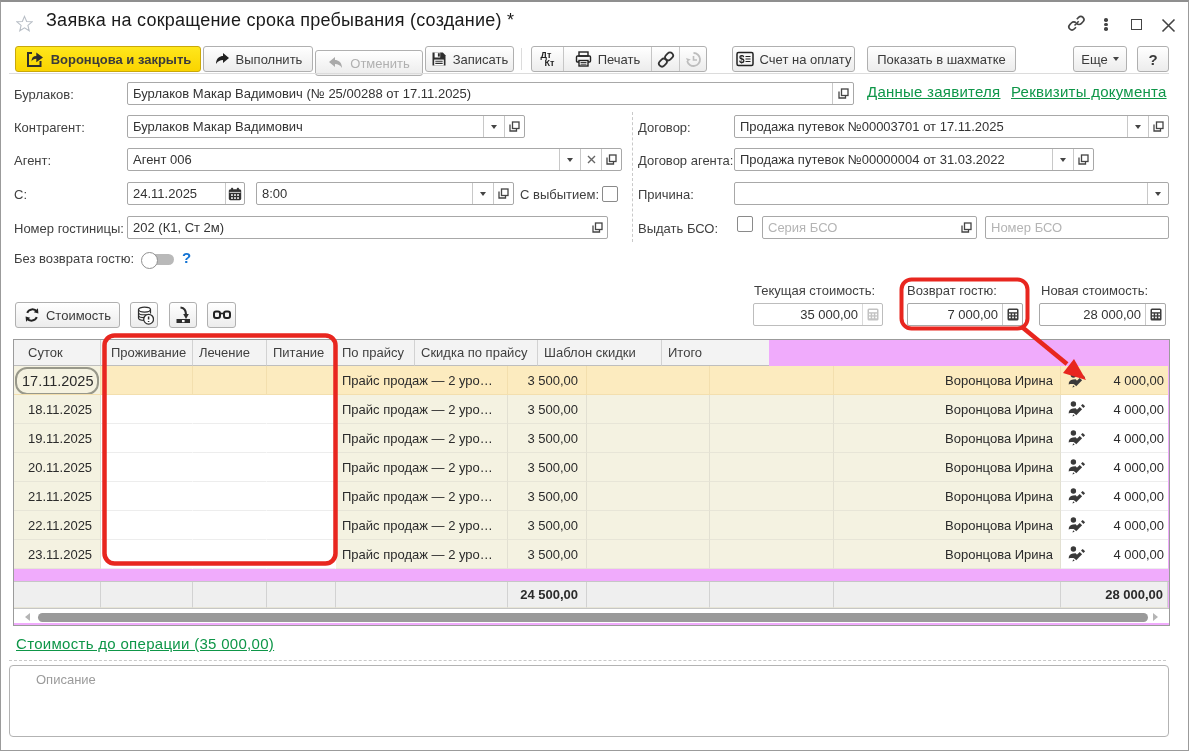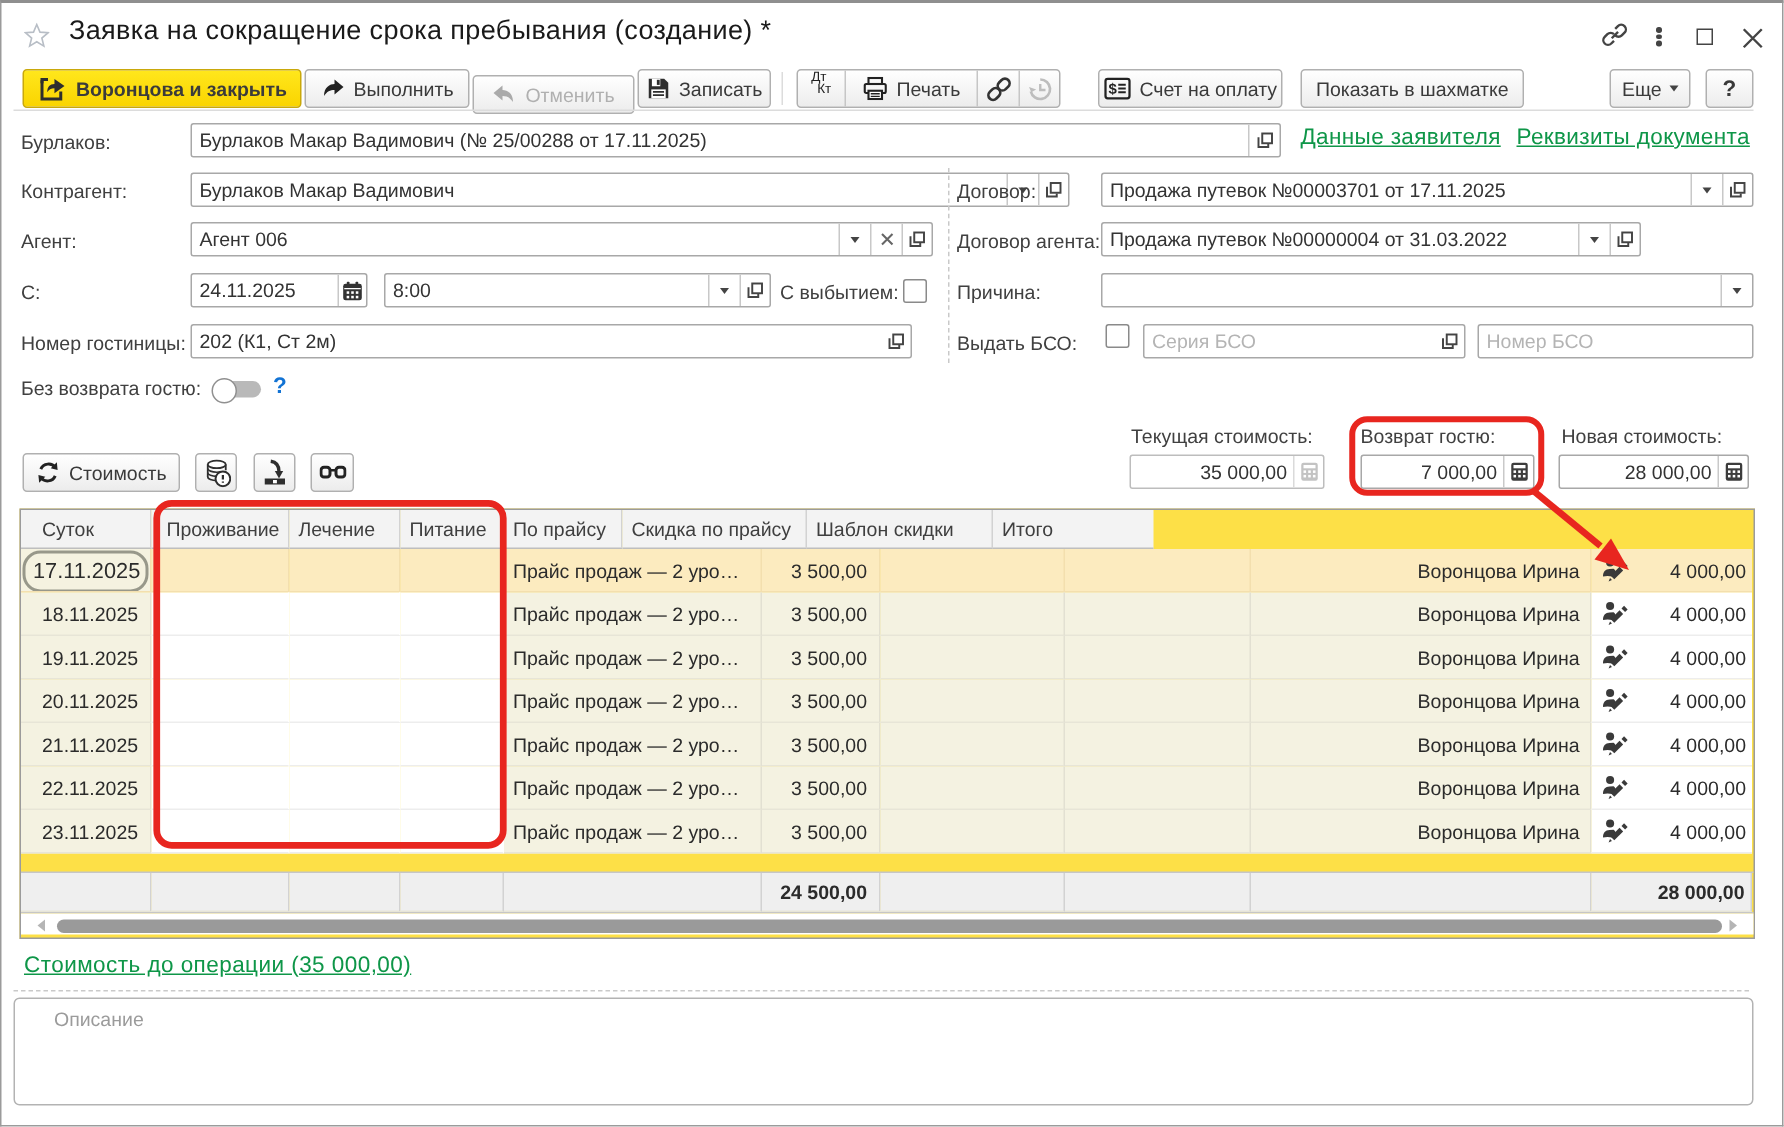--- a/index.html
+++ b/index.html
@@ -69,21 +69,21 @@
       <path d="M1.5 1.5 L11.8 1.5 L14.5 4.2 L14.5 14.5 L1.5 14.5 Z" fill="#2e2e2e"></path>
       <rect x="3.6" y="1.5" width="5.6" height="5" fill="#fff"></rect>
       <rect x="6.9" y="2.2" width="1.9" height="3.4" fill="#2e2e2e"></rect>
       <rect x="3.2" y="8.6" width="9.6" height="5.9" fill="#fff"></rect>
       <path d="M4.3 10.2 h7.4 M4.3 12.4 h7.4" stroke="#2e2e2e" stroke-width="1.1"></path>
     </svg>
 <span>Записать</span>
   </div>
 <div class="a" style="left:520px;top:46px;width:1px;height:22px;background:#dcdcdc"></div>
 <div class="tbtn" style="left:530px;top:44px;width:176px;gap:0;padding:0;justify-content:flex-start">
-<div style="width:31px;height:100%;display:flex;align-items:flex-start;justify-content:center;font-size:9px;line-height:8px;font-weight:normal">
+<div style="width:31px;height:100%;display:flex;align-items:center;justify-content:center;font-size:9px;line-height:8px;font-weight:bold">
       <div style="text-align:left;color:#222">Дт<br><span style="margin-left:4px">Кт</span></div>
     </div>
 <div style="width:88px;height:100%;display:flex;align-items:center;justify-content:center;gap:6px;border-left:1px solid #c6c6c6">
 <svg width="17" height="16" viewBox="0 0 17 16">
         <rect x="4" y="1" width="9" height="4" fill="none" stroke="#222" stroke-width="1.4"></rect>
         <rect x="1.5" y="5" width="14" height="6" rx="1" fill="none" stroke="#222" stroke-width="1.4"></rect>
         <rect x="4" y="9.5" width="9" height="5.5" fill="#fff" stroke="#222" stroke-width="1.4"></rect>
         <path d="M5.5 11.5 h6 M5.5 13.2 h6" stroke="#222" stroke-width="0.9"></path>
       </svg>
 <span>Печать</span>
@@ -128,21 +128,21 @@
 <div class="inp" style="left:126px;top:80px;width:727px;padding-right:24px">Бурлаков Макар Вадимович (№ 25/00288 от 17.11.2025)<div class="ddseg" style="width:21px">
       <svg width="11" height="11" viewBox="0 0 11 11" fill="none" stroke="#444" stroke-width="1.3">
         <path d="M1 3.5 L1 10 L7.5 10 L7.5 8"></path>
         <rect x="3.5" y="1" width="6.5" height="6.5"></rect>
       </svg>
     </div></div>
 <div class="glink" style="left:866px;top:81px">Данные заявителя</div>
 <div class="glink" style="left:1010px;top:81px">Реквизиты документа</div>
 
 <div class="lbl" style="left:13px;top:118px">Контрагент:</div>
-<div class="inp" style="left:126px;top:113px;width:586px;padding-right:44px">Бурлаков Макар Вадимович<div class="ddseg" style="right:20px;width:21px">
+<div class="inp" style="left:126px;top:113px;width:398px;padding-right:44px">Бурлаков Макар Вадимович<div class="ddseg" style="right:20px;width:21px">
       <div class="tri"></div>
     </div><div class="ddseg" style="width:20px">
       <svg width="11" height="11" viewBox="0 0 11 11" fill="none" stroke="#444" stroke-width="1.3">
         <path d="M1 3.5 L1 10 L7.5 10 L7.5 8"></path>
         <rect x="3.5" y="1" width="6.5" height="6.5"></rect>
       </svg>
     </div></div>
 
 <div class="lbl" style="left:13px;top:151px">Агент:</div>
 <div class="inp" style="left:126px;top:146px;width:495px;padding-right:64px">Агент 006<div class="ddseg" style="right:41px;width:21px">
@@ -318,21 +318,21 @@
     </svg>
   </div>
 <div class="tbtn" style="left:206px;top:300px;width:29px">
 <svg width="18" height="10" viewBox="0 0 18 10">
       <rect x="1" y="1.5" width="6" height="6.5" rx="2" fill="none" stroke="#222" stroke-width="2"></rect>
       <rect x="11" y="1.5" width="6" height="6.5" rx="2" fill="none" stroke="#222" stroke-width="2"></rect>
       <path d="M7 3.5 L11 3.5" stroke="#222" stroke-width="1.6"></path>
     </svg>
   </div>
 
-<div class="a" style="left:12px;top:337px;width:1157px;height:287px;border:1px solid #9b9b9b;background:#fde047">
+<div class="a" style="left:12px;top:337px;width:1157px;height:287px;border:1px solid #9b9b9b;background:#f0abfc">
 <div class="trow" style="height:26px">
 <div class="c hc w1" style="padding-left:14px;border-bottom:1px solid #bebebe">Суток</div>
 <div class="c hc w2" style="padding-left:10px;border-bottom:1px solid #bebebe">Проживание</div>
 <div class="c hc w3" style="border-bottom:1px solid #bebebe">Лечение</div>
 <div class="c hc w4" style="border-bottom:1px solid #bebebe">Питание</div>
 <div class="c hc w6" style="border-bottom:1px solid #bebebe">По прайсу</div>
 <div class="c hc w7" style="border-bottom:1px solid #bebebe">Скидка по прайсу</div>
 <div class="c hc w8" style="border-bottom:1px solid #bebebe">Шаблон скидки</div>
 <div class="c hc w10" style="border-bottom:1px solid #bebebe">Итого</div>
 </div>

